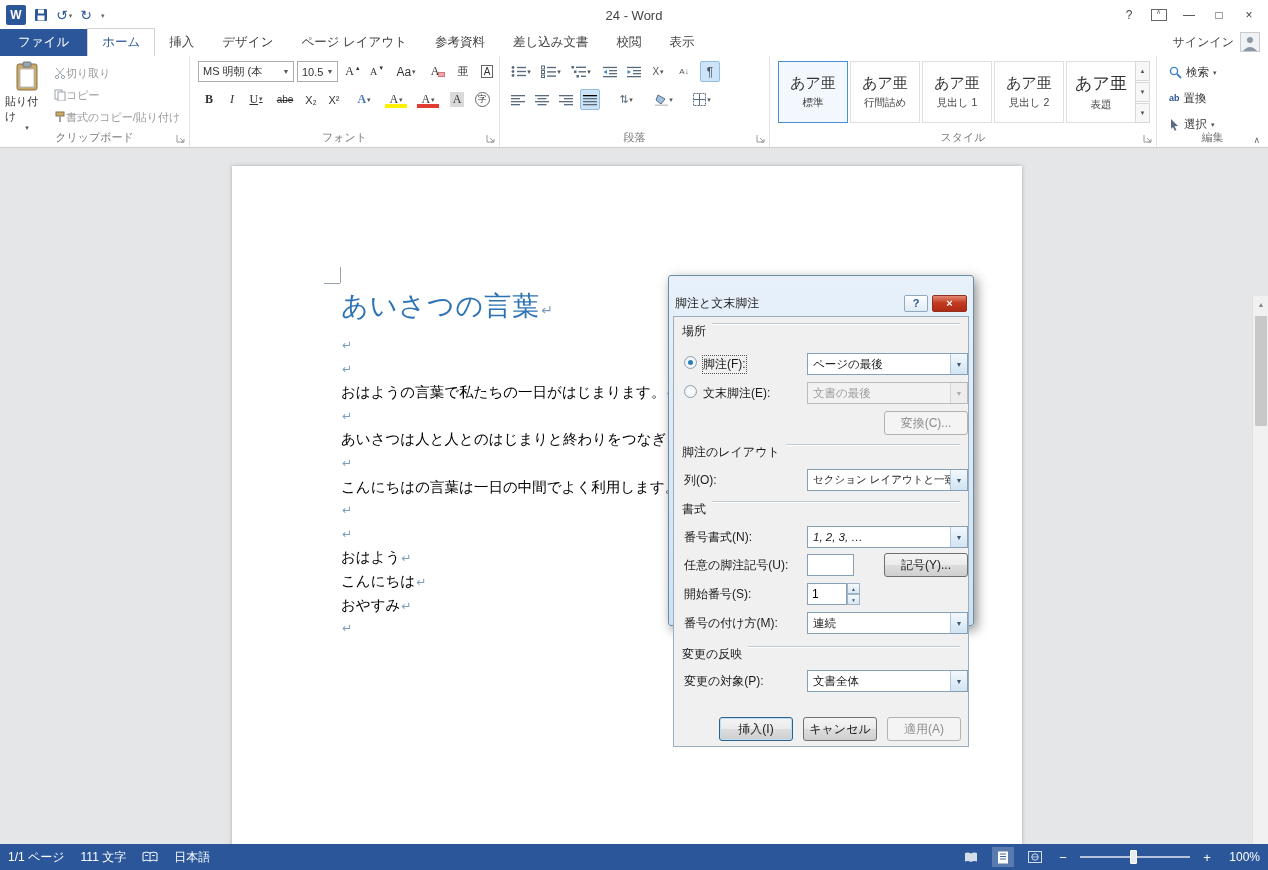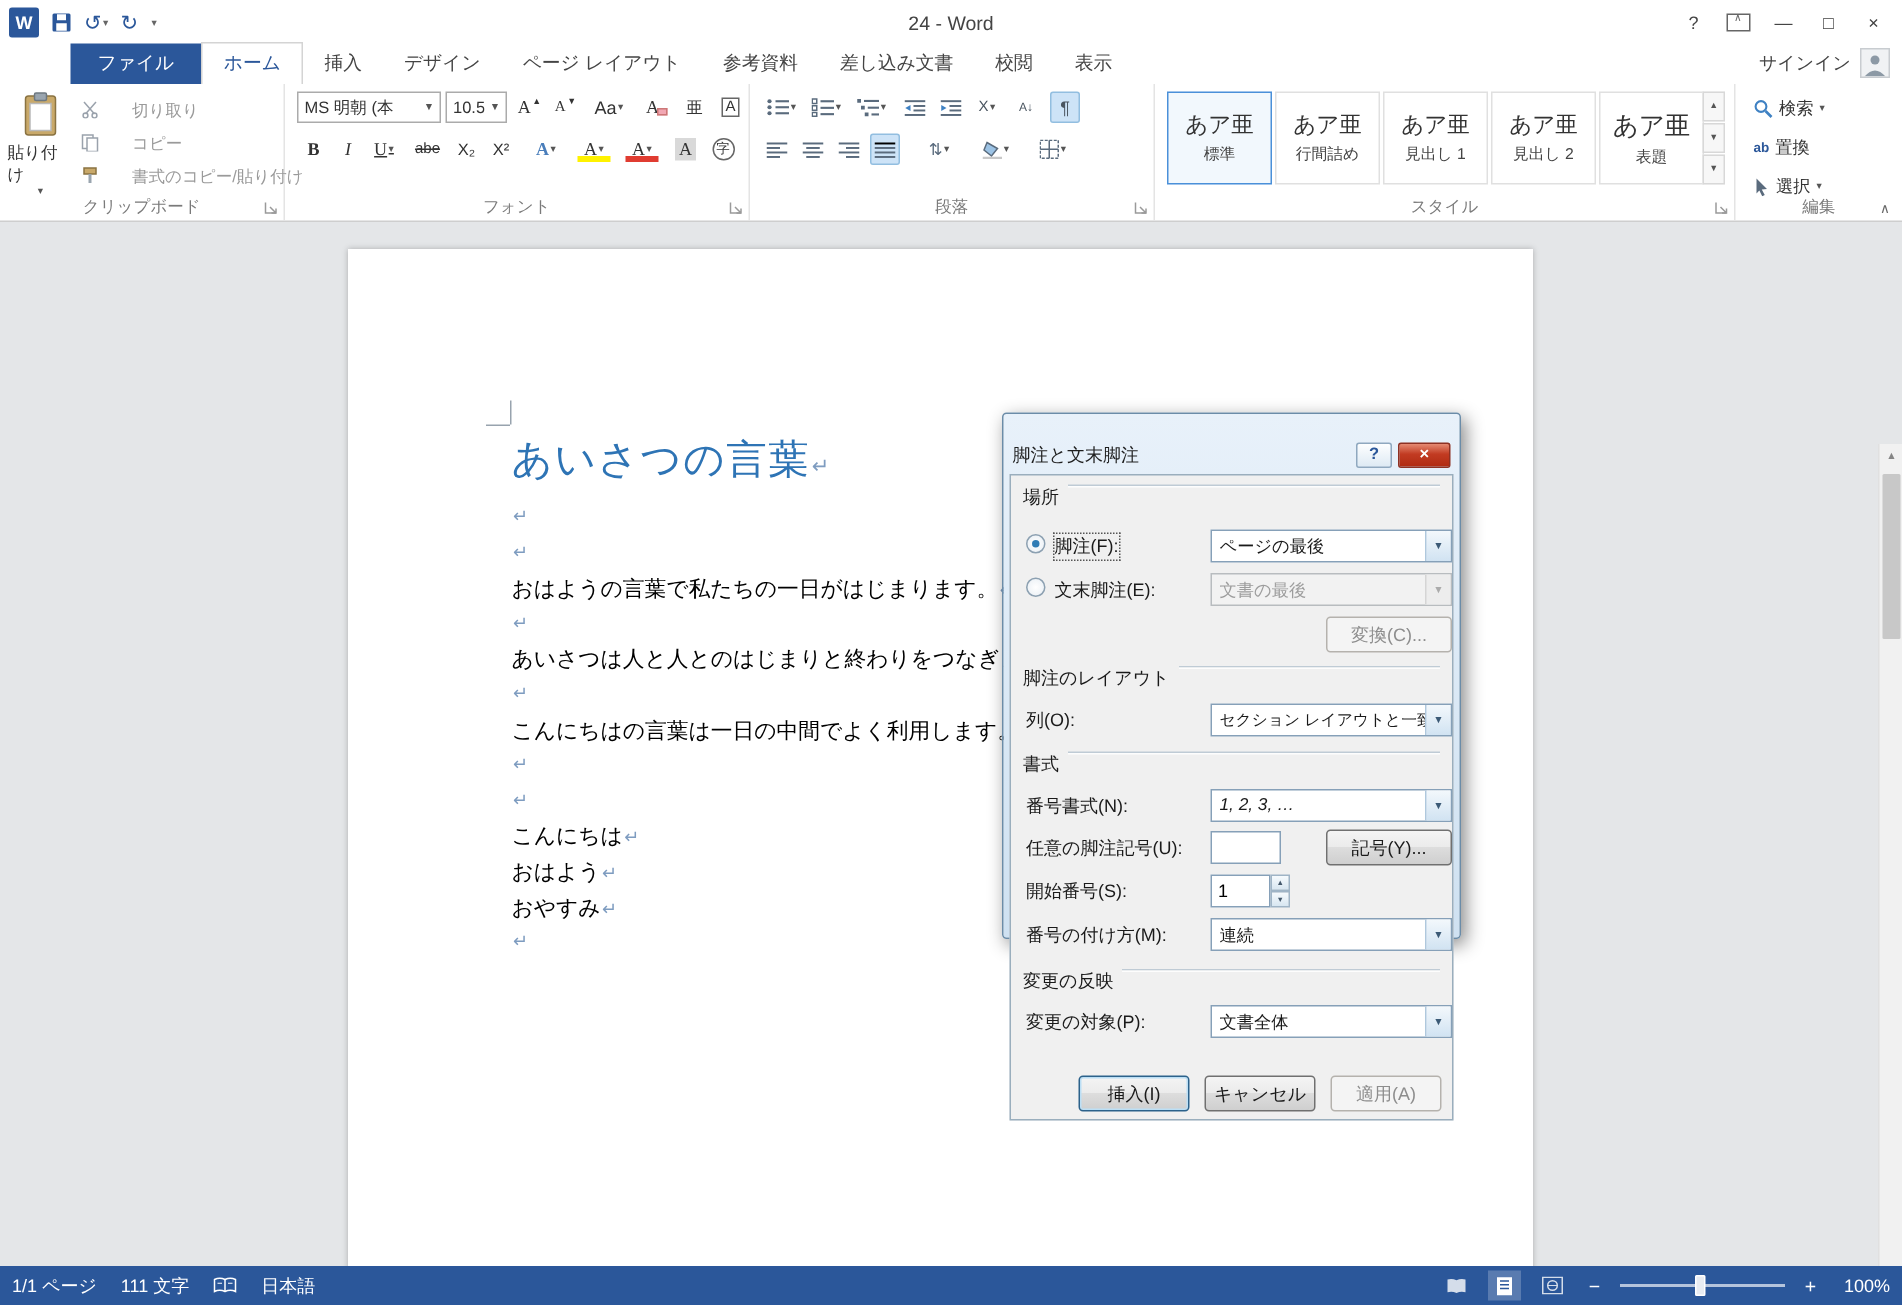--- a/index.html
+++ b/index.html
@@ -15,40 +15,40 @@
   .qbtn .mini-caret { font-size:7px; color:#666; margin-left:1px; }
   .win-title { position:absolute; left:0; right:0; text-align:center; color:#444; font-size:13px; pointer-events:none; }
   .win-controls { margin-left:auto; display:flex; align-items:center; gap:4px; padding-right:6px; z-index:2; }
   .wbtn { width:26px; height:22px; display:flex; align-items:center; justify-content:center; color:#444; font-size:12px; }
   .ribbon-opt-icon { width:16px; height:12px; border:1px solid #666; position:relative; }
   .ribbon-opt-icon::after { content:"∧"; position:absolute; top:-2px; left:4px; font-size:7px; color:#666; }
 
   
   .tabrow { position:absolute; top:30px; left:0; width:100%; height:26px; background:#FFFFFF; display:flex; align-items:flex-end; }
   .tab { padding:5px 14px; font-size:12.5px; color:#444; }
-  .tab.file { background:#2B579A; color:#fff; padding:5px 18px;margin-left:47px; }
+  .tab.file { background:#2B579A; color:#fff; padding:5px 18px; }
   .tab.active { color:#2B579A; border:1px solid #D4D4D4; border-bottom:none; background:#fff; }
   .signin-area { margin-left:auto; display:flex; align-items:center; gap:6px; padding:0 8px 4px 0; }
   .signin-label { color:#444; font-size:12px; }
   .avatar { width:20px; height:20px; background:#F0F2F4; border:1px solid #C8CCD0; display:flex; align-items:flex-end; justify-content:center; overflow:hidden; }
 
   
   .ribbon { position:absolute; top:56px; left:0; width:100%; height:92px; background:#FFFFFF; border-bottom:1px solid #CECECE; display:flex; }
   .rgroup { position:relative; height:100%; border-right:1px solid #E4E4E4; flex:none; }
   .glabel { position:absolute; bottom:2px; left:0; right:0; text-align:center; font-size:11px; color:#7A7A7A; pointer-events:none; }
   .launcher { position:absolute; bottom:3px; right:3px; width:10px; height:10px; }
   .launcher svg { display:block; }
   .caret { font-size:7px; color:#555; line-height:1; }
 
   
   .g-clipboard { width:190px; }
   .paste-btn { position:absolute; left:4px; top:4px; width:46px; height:74px; display:flex; flex-direction:column; align-items:center; justify-content:flex-start; border:1px solid transparent; border-radius:2px; }
   .paste-label { font-size:11px; color:#333; margin-top:3px; }
   .clip-small { position:absolute; left:54px; top:6px; }
-  .sbtn { display:flex; align-items:center; gap:22px; height:22px; font-size:11px; color:#9A9A9A; white-space:nowrap; }
+  .sbtn { display:flex; align-items:center; gap:0; height:22px; font-size:11px; color:#9A9A9A; white-space:nowrap; }
   .sbtn svg { flex:none; }
 
   
   .g-font { width:310px; }
   .combo { position:absolute; height:21px; background:#fff; border:1px solid #ABABAB; display:flex; align-items:center; font-size:11px; color:#333; }
   .combo .val { flex:1; padding:0 4px; white-space:nowrap; overflow:hidden; }
   .combo .arr { width:14px; text-align:center; font-size:7px; color:#555; }
   .fbtn { position:absolute; height:21px; min-width:22px; display:flex; align-items:center; justify-content:center; font-size:12px; color:#333; border-radius:2px; gap:1px; }
   .b-bold { font-weight:bold; font-family:"Liberation Serif",serif; }
   .b-italic { font-style:italic; font-family:"Liberation Serif",serif; }
@@ -519,22 +519,22 @@
         <div id="doc-body">
             <div class="doc-line"><span></span><span class="pmark">↵</span></div>
             <div class="doc-line"><span></span><span class="pmark">↵</span></div>
             <div class="doc-line"><span>おはようの言葉で私たちの一日がはじまります。</span><span class="pmark">↵</span></div>
             <div class="doc-line"><span></span><span class="pmark">↵</span></div>
             <div class="doc-line"><span>あいさつは人と人とのはじまりと終わりをつなぎます</span><span class="pmark">↵</span></div>
             <div class="doc-line"><span></span><span class="pmark">↵</span></div>
             <div class="doc-line"><span>こんにちはの言葉は一日の中間でよく利用します。</span><span class="pmark">↵</span></div>
             <div class="doc-line"><span></span><span class="pmark">↵</span></div>
             <div class="doc-line"><span></span><span class="pmark">↵</span></div>
+            <div class="doc-line"><span>おはよう</span><span class="pmark">↵</span></div>
             <div class="doc-line"><span>こんにちは</span><span class="pmark">↵</span></div>
-            <div class="doc-line"><span>おはよう</span><span class="pmark">↵</span></div>
             <div class="doc-line"><span>おやすみ</span><span class="pmark">↵</span></div>
             <div class="doc-line"><span></span><span class="pmark">↵</span></div>
           </div>
       </div>
     </div>
 
     <div class="vscroll">
       <span class="vs-arrow vs-up">▲</span>
       <span class="vs-thumb"></span>
 

